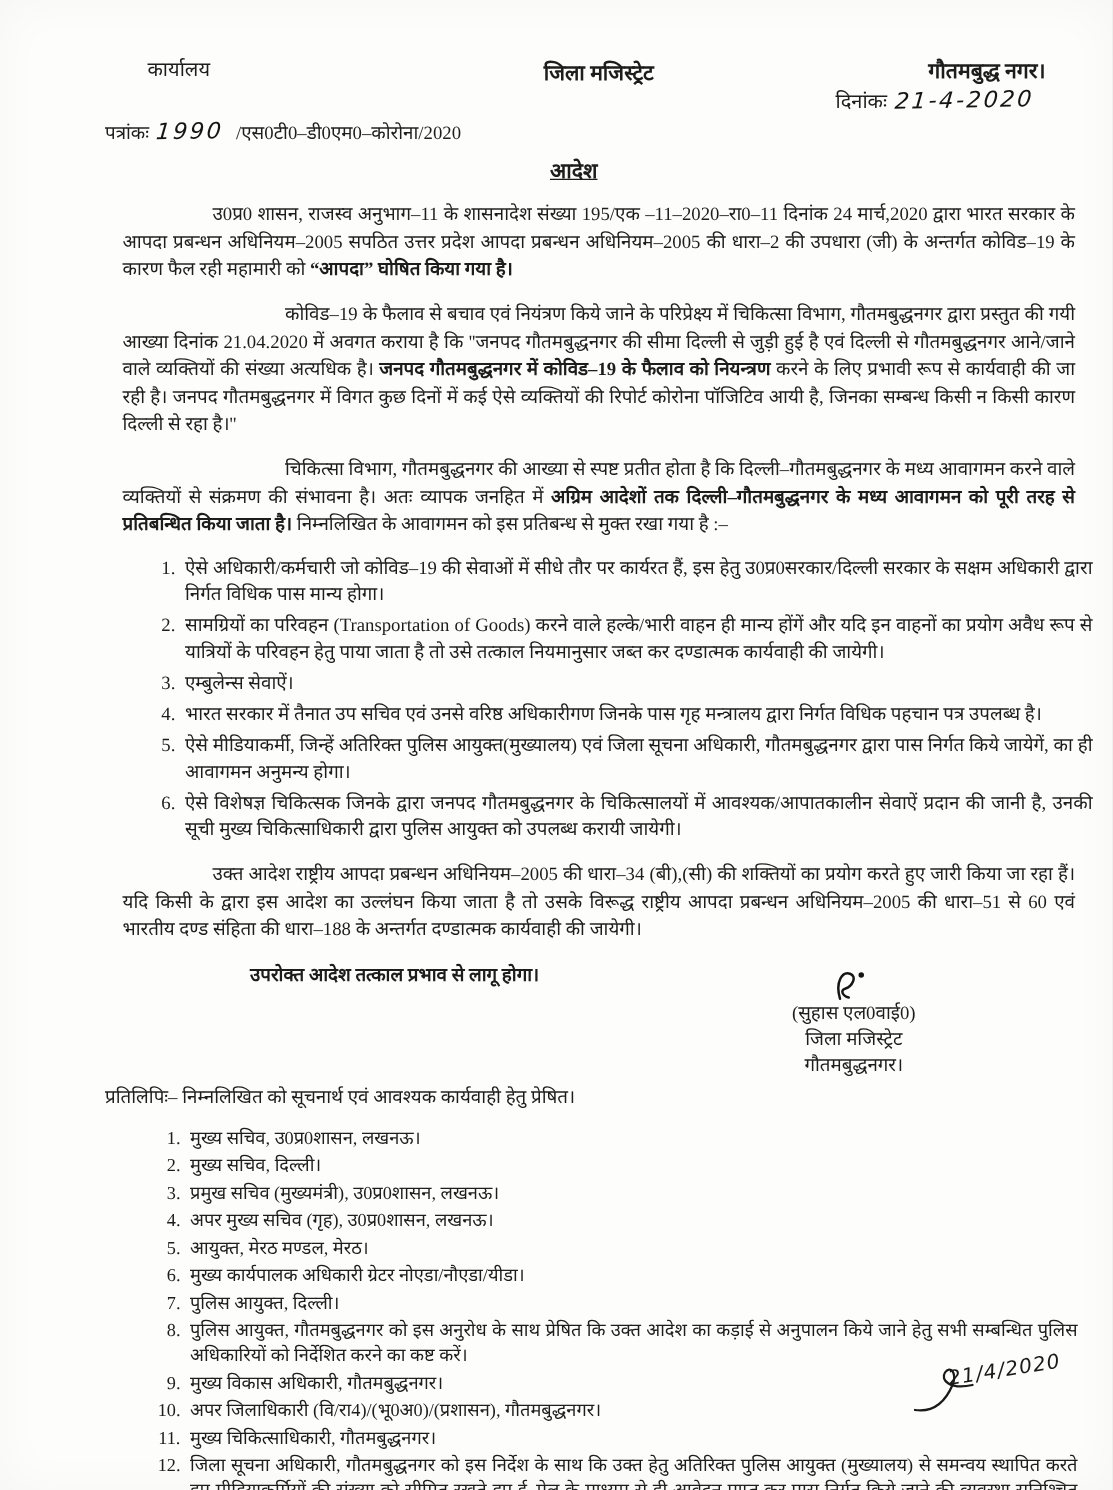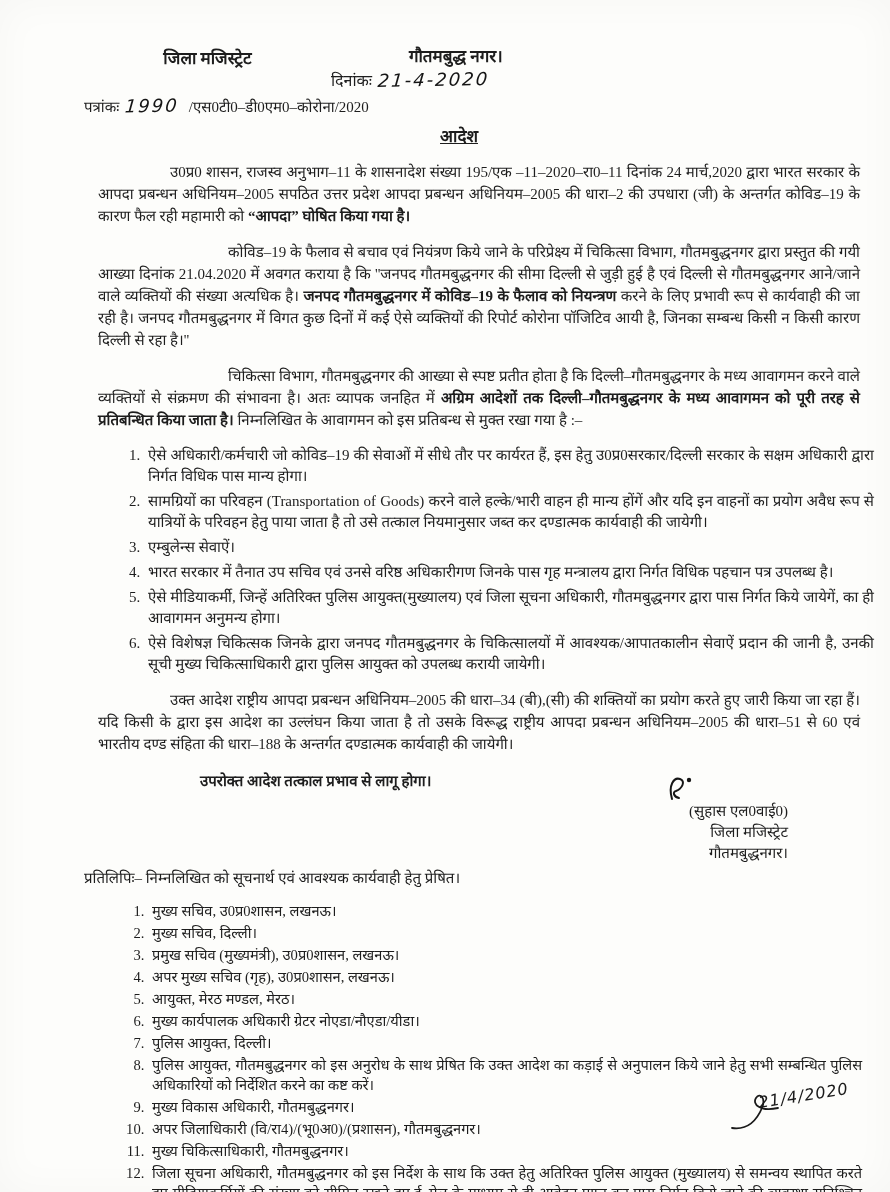--- a/index.html
+++ b/index.html
@@ -13,21 +13,21 @@
     font-size:15px;
     overflow:hidden;
     box-shadow:inset 0 0 40px rgba(0,0,0,0.03);
   }
   .content{padding:44px 16px 0 84px;}
   
   .hdr{display:grid;grid-template-columns:1fr 1.2fr 1fr;align-items:start;}
   .hdr-left{padding-left:34px;}
   .office{font-size:16px;}
   .issuer{font-weight:bold;font-size:17px;text-align:center;padding-top:2px;}
-  .hdr-right{font-size:16px;}
+  .hdr-right{font-size:16px;text-align:center;}
   .district{font-weight:bold;font-size:17px;padding-left:78px;white-space:nowrap;}
   .letterno{margin-top:4px;padding-left:0;white-space:nowrap;}
   .dateline{margin-top:2px;white-space:nowrap;}
   .hand{
     font-family:"DejaVu Sans",sans-serif;
     font-style:italic;
     font-size:18px;
     letter-spacing:2px;
     transform:skewX(-6deg) rotate(-1deg);
     display:inline-block;
@@ -48,21 +48,21 @@
   ol.exempt{
     margin:2px 0 2px 0;padding-left:60px;
     line-height:21px;text-align:justify;
   }
   ol.exempt li{margin-bottom:4px;padding-left:4px;}
   
   .effective{font-weight:bold;margin:2px 0 0 116px;line-height:24px;}
   
   .sigblock{
     width:210px;margin:-20px 86px 0 auto;
-    text-align:right;line-height:21px;
+    text-align:center;line-height:21px;
   }
   .sig-squiggle{display:block;margin:0 auto -2px auto;}
   
   .copy-intro{margin:4px 0 2px 0;line-height:21px;}
   ol.copylist{
     margin:12px;padding-left:52px;
     font-size:14.6px;line-height:20px;text-align:justify;
   }
   ol.copylist li{margin-bottom:2px;padding-left:4px;}
   
@@ -79,20 +79,23 @@
     font-size:16px;letter-spacing:1px;color:#1a1a1a;white-space:nowrap;
   }
 </style>
 </head>
 <body>
 
 <div class="page">
   <div class="content">
 
     <div class="hdr">
+      <div class="hdr-left">
+        <div class="office">कार्यालय</div>
+      </div>
       <div class="issuer">जिला मजिस्ट्रेट</div>
       <div class="hdr-right">
         <div class="district">गौतमबुद्ध नगर।</div>
         <div class="dateline"><span>दिनांकः</span><span class="hand">21-4-2020</span></div>
       </div>
     </div>
     <div class="letterno"><span>पत्रांकः</span><span class="hand">1990</span> <span>/एस0टी0–डी0एम0–कोरोना/2020</span></div>
 
     <h1 class="order">आदेश</h1>
 

